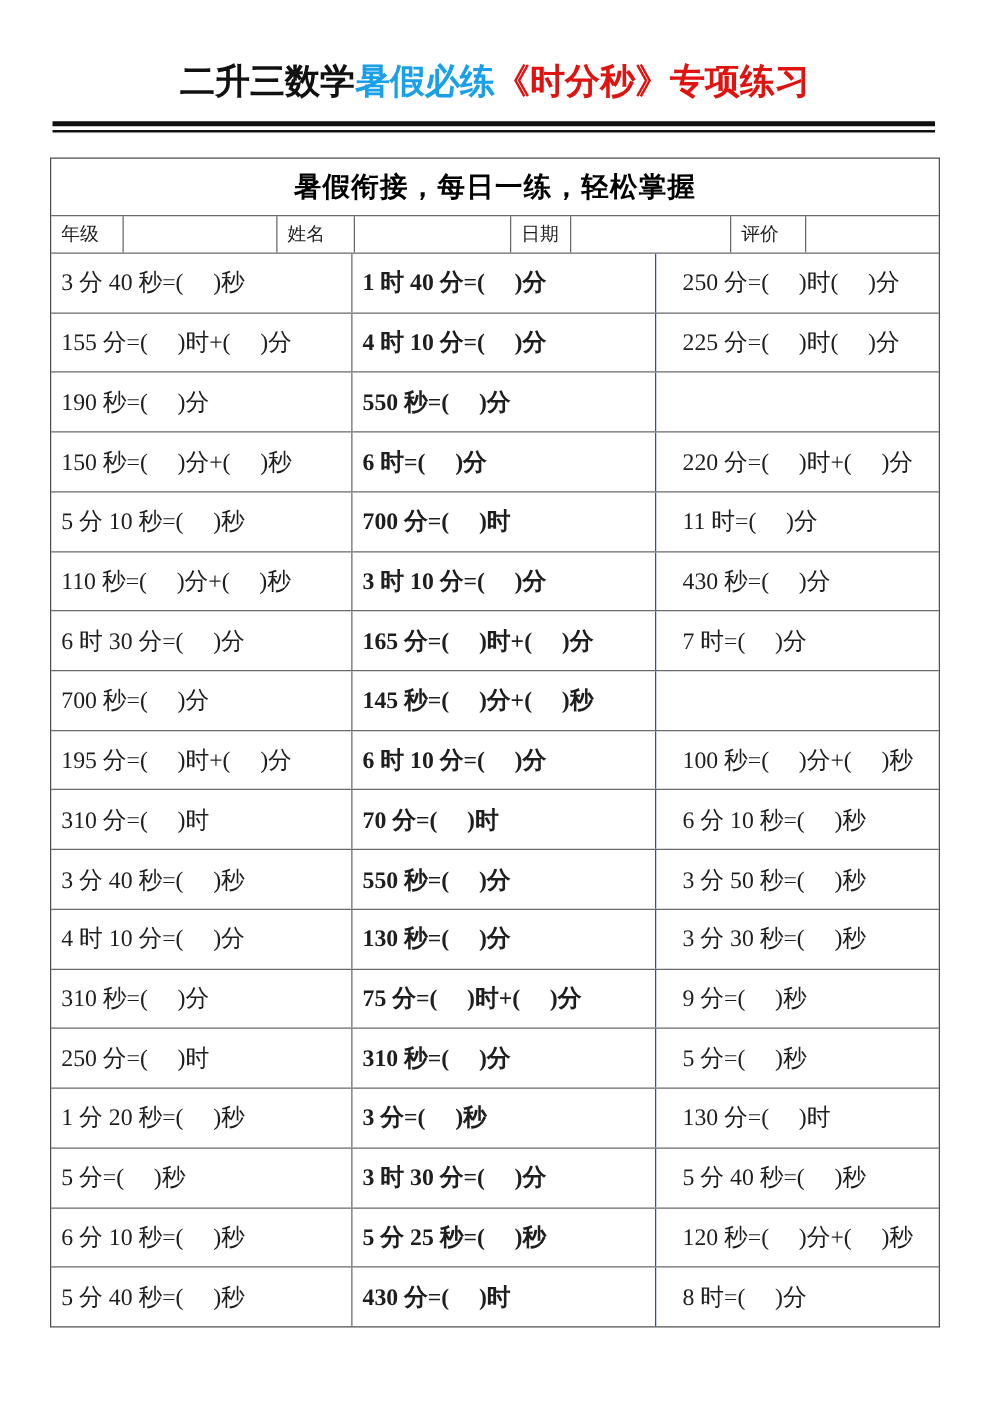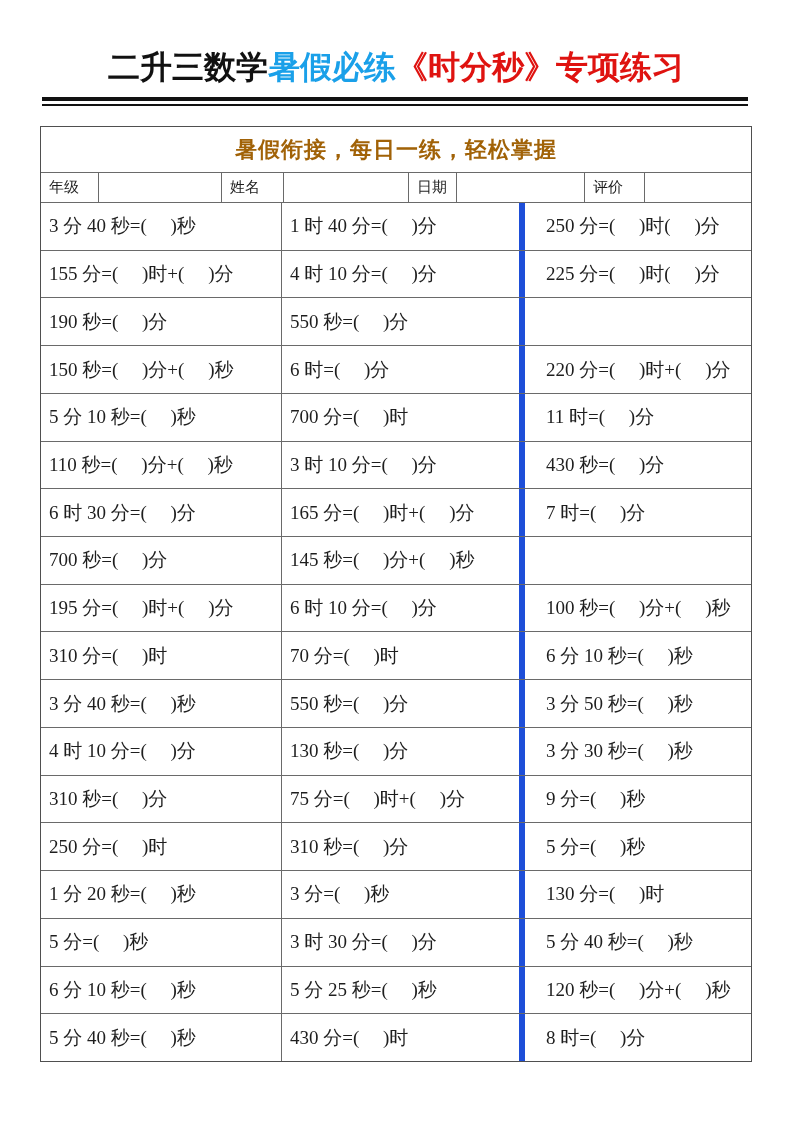--- a/index.html
+++ b/index.html
@@ -9,21 +9,21 @@
     position: relative;
     font-family: "Liberation Serif", "DejaVu Serif", serif;
     color: #1e1e1e;
     overflow: hidden;
   }
 
   
   .title {
     position: absolute; left: 40px; top: 46px; width: 712px;
     text-align: center; white-space: nowrap;
-    font-size: 32px; font-weight: 900; letter-spacing: 0;
+    font-size: 28px; font-weight: 900; letter-spacing: 0;
     font-family: "Liberation Serif", "DejaVu Serif", serif;
   }
   .tp-black { color: #111111; }
   .tp-blue  { color: #1aa0e9; }
   .tp-red   { color: #df1310; }
   .underline-thick {
     position: absolute; left: 42px; top: 97px; width: 706px; height: 4px;
     background: #111111;
   }
   .underline-thin {
@@ -35,21 +35,21 @@
   .sheet {
     position: absolute; left: 40px; top: 126px; width: 710px; height: 934px;
     border: 1px solid #4f4f4f;
     display: flex; flex-direction: column;
     background: #ffffff;
   }
   .banner-row {
     height: 45px; flex: none;
     border-bottom: 1px solid #6a6a6a;
     display: flex; align-items: center; justify-content: center;
-    color: #a16207; font-weight: bold; font-size: 22px;
+    color: #000000; font-weight: bold; font-size: 22px;
     letter-spacing: 1px;
   }
   .info-row {
     height: 29px; flex: none;
     border-bottom: 1px solid #6a6a6a;
     display: flex; font-size: 15px;
   }
   .info-cell {
     display: flex; align-items: center;
     border-right: 1px solid #6a6a6a;
@@ -66,21 +66,21 @@
 
   .grid { flex: 1; display: flex; flex-direction: column; }
   .row  { flex: 1; display: flex; border-bottom: 1px solid #6a6a6a; }
   .row:last-child { border-bottom: none; }
   .cell {
     display: flex; align-items: center;
     padding-left: 8px; box-sizing: border-box;
     white-space: pre; font-size: 19px; color: #1e1e1e;
   }
   .c1 { width: 241px; border-right: 1px solid #6a6a6a; }
-  .c2 { width: 243px; border-right: 6px solid #1d4ed8; }
+  .c2 { width: 243px; border-right: 1px solid #1d4ed8; font-weight: bold; }
   .c3 { flex: 1; margin-left: 13px; }
 </style>
 </head>
 <body>
 
 <div class="title">
   <span class="tp-black">二升三数学</span><span class="tp-blue">暑假必练</span><span class="tp-red">《时分秒》</span><span class="tp-red">专项练习</span>
 </div>
 <div class="underline-thick"></div>
 <div class="underline-thin"></div>

